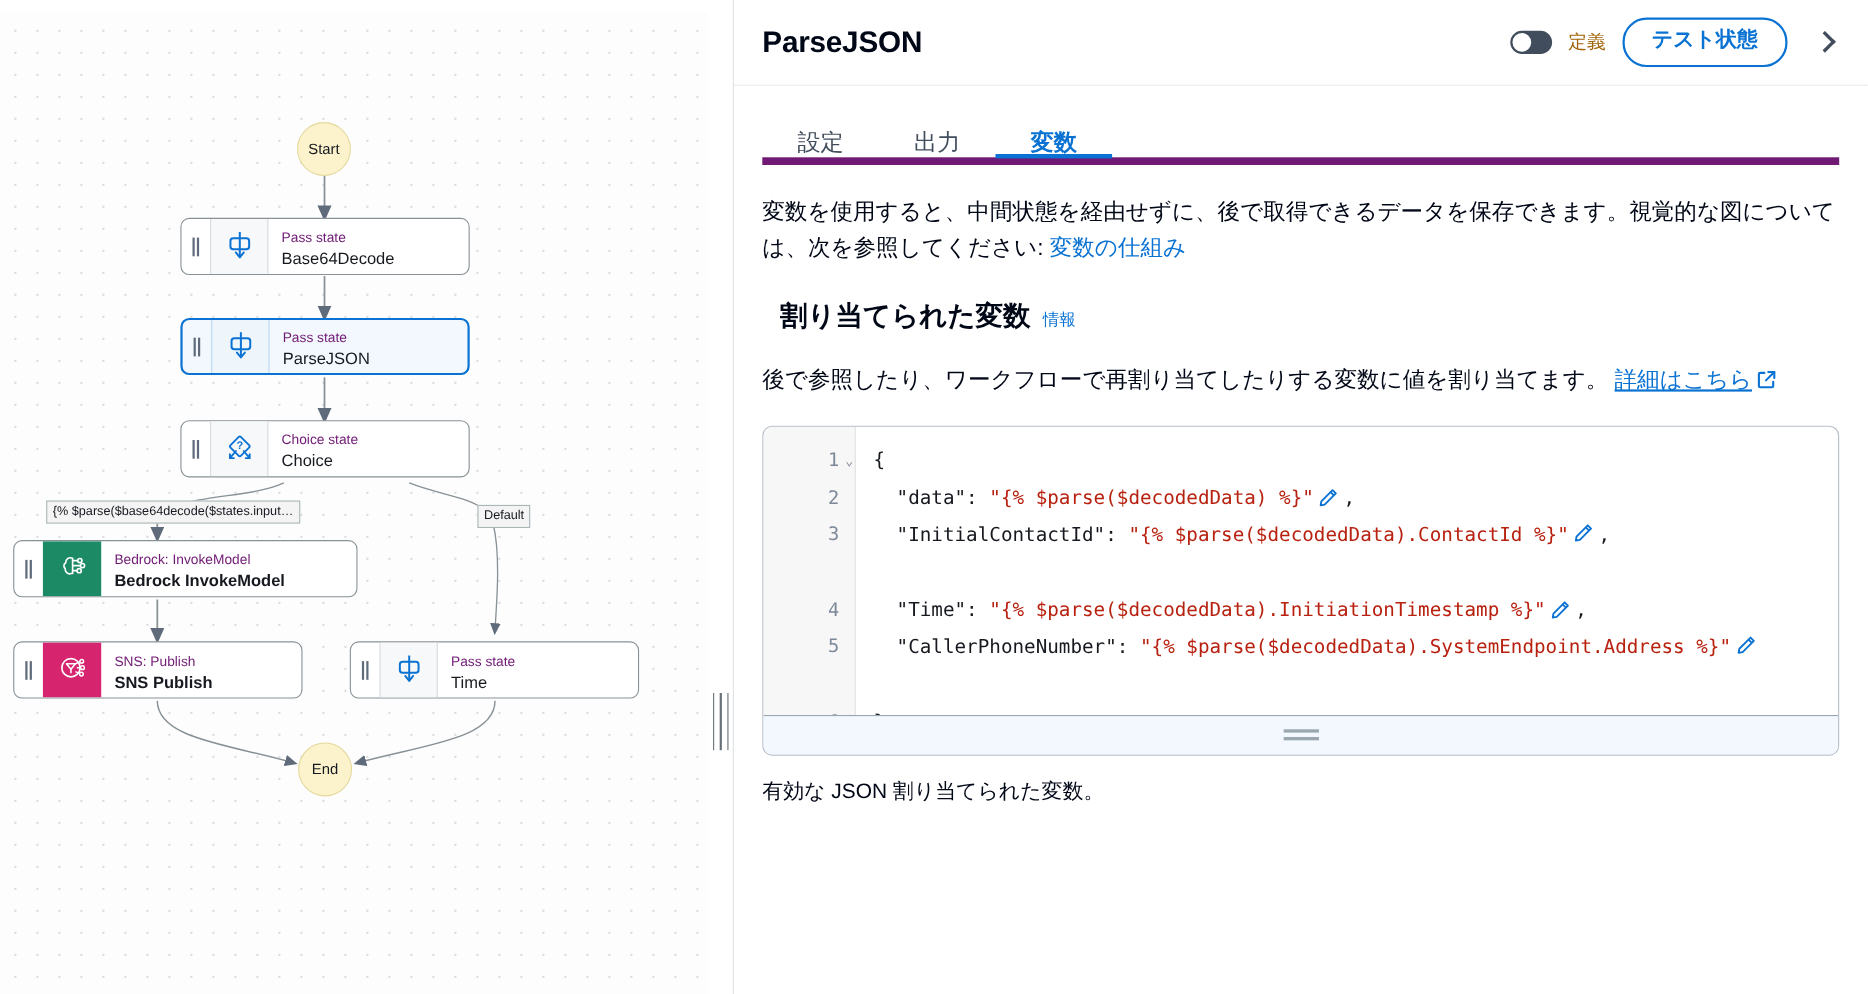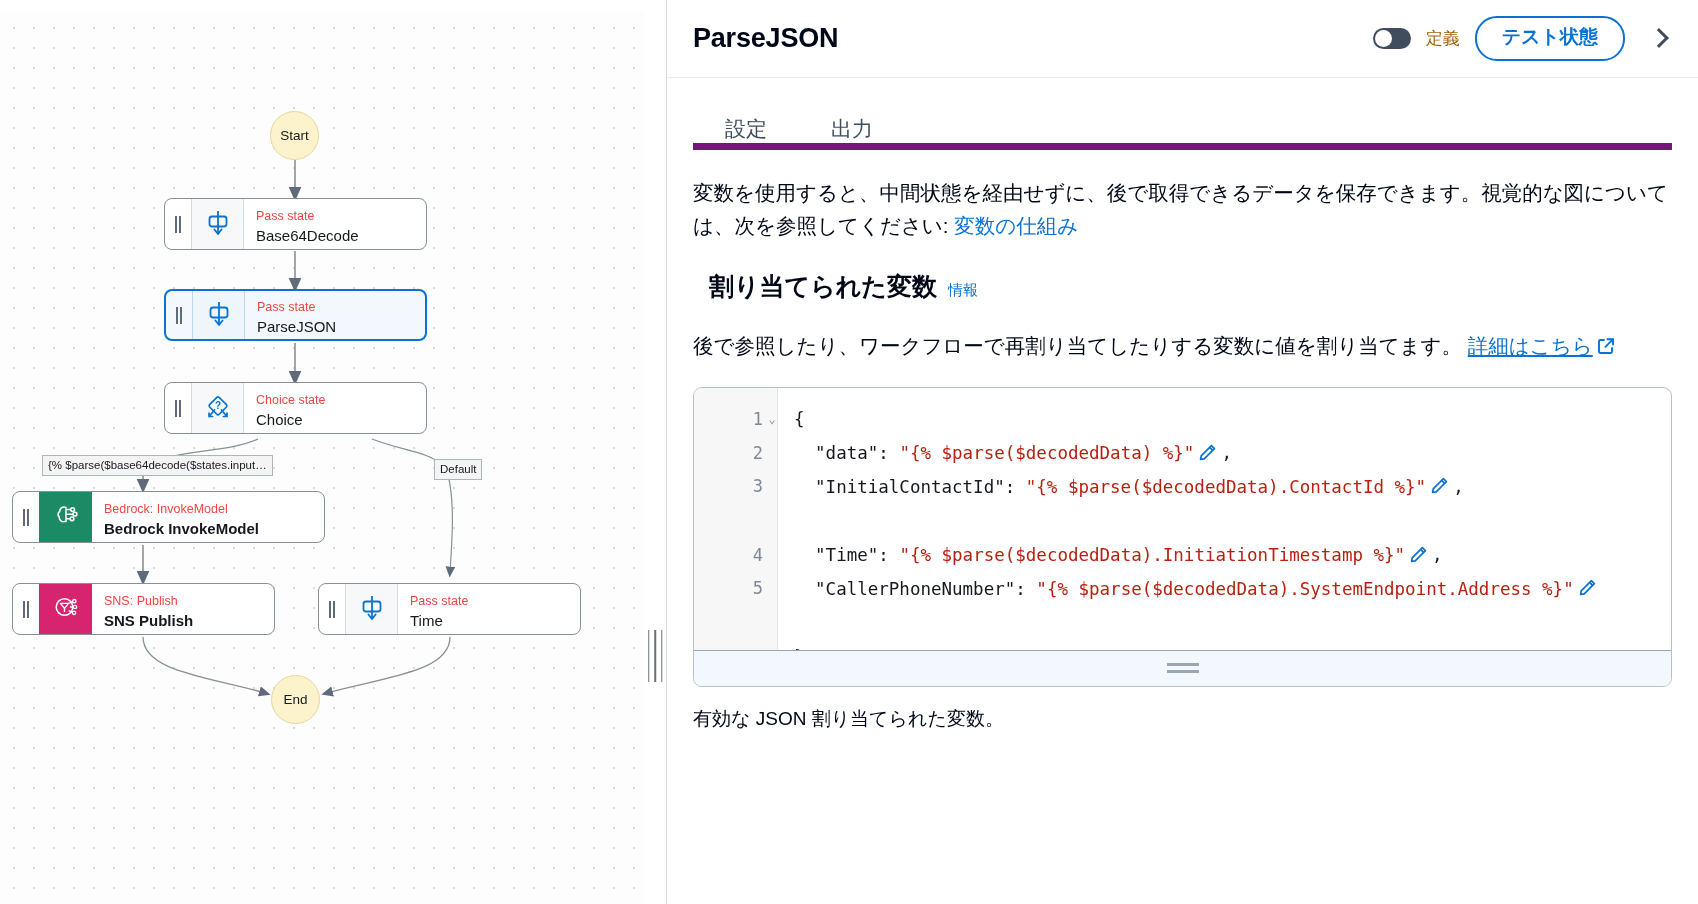--- a/index.html
+++ b/index.html
@@ -62,21 +62,21 @@
     width: 53px; flex: none;
     display: flex; align-items: center; justify-content: center;
     border-left: 1px solid #d6dade;
     border-right: 1px solid #d6dade;
     background: #f7f8f9;
   }
   .state-node.selected .icon-cell { background: #eef6fc; border-color: #b9d8f2; }
   .icon-cell.svc { background: #1d8a66; border: none; }
   .icon-cell.svc.sns { background: #d6246e; }
   .labels { padding: 6px 0 0 12px; display: flex; flex-direction: column; justify-content: center; }
-  .lbl-type { font-size: 12.5px; color: #ef4444; line-height: 1.25; }
+  .lbl-type { font-size: 12.5px; color: #701a75; line-height: 1.25; }
   .lbl-name { font-size: 15px; color: #16191f; line-height: 1.3; margin-top: 1px; }
 
   .edge-label {
     position: absolute;
     background: #f4f4f4;
     border: 1px solid #aab7b8;
     font-size: 11.5px;
     color: #16191f;
     padding: 2px 5px 3px 5px;
     white-space: nowrap;
@@ -416,20 +416,21 @@
         <button class="btn-outline">テスト状態</button>
         <div class="chevron-right"></div>
       </div>
     </div>
 
     <div class="panel-body">
 
       <div class="tabs">
         <div class="tab">設定</div>
         <div class="tab">出力</div>
+        <div class="tab active">変数</div>
       </div>
 
       <p class="para"><span>変数を使用すると、中間状態を経由せずに、後で取得できるデータを保存できます。視覚的な図については、次を参照してください: </span><a class="link">変数の仕組み</a></p>
 
       <h3 class="sec-title">
         <span>割り当てられた変数</span>
         <span class="info-link">情報</span>
       </h3>
 
       <p class="para"><span>後で参照したり、ワークフローで再割り当てしたりする変数に値を割り当てます。</span> <a class="link u">詳細はこちら</a><span class="ext-icon"><svg width="18" height="18" viewBox="0 0 18 18" fill="none">

